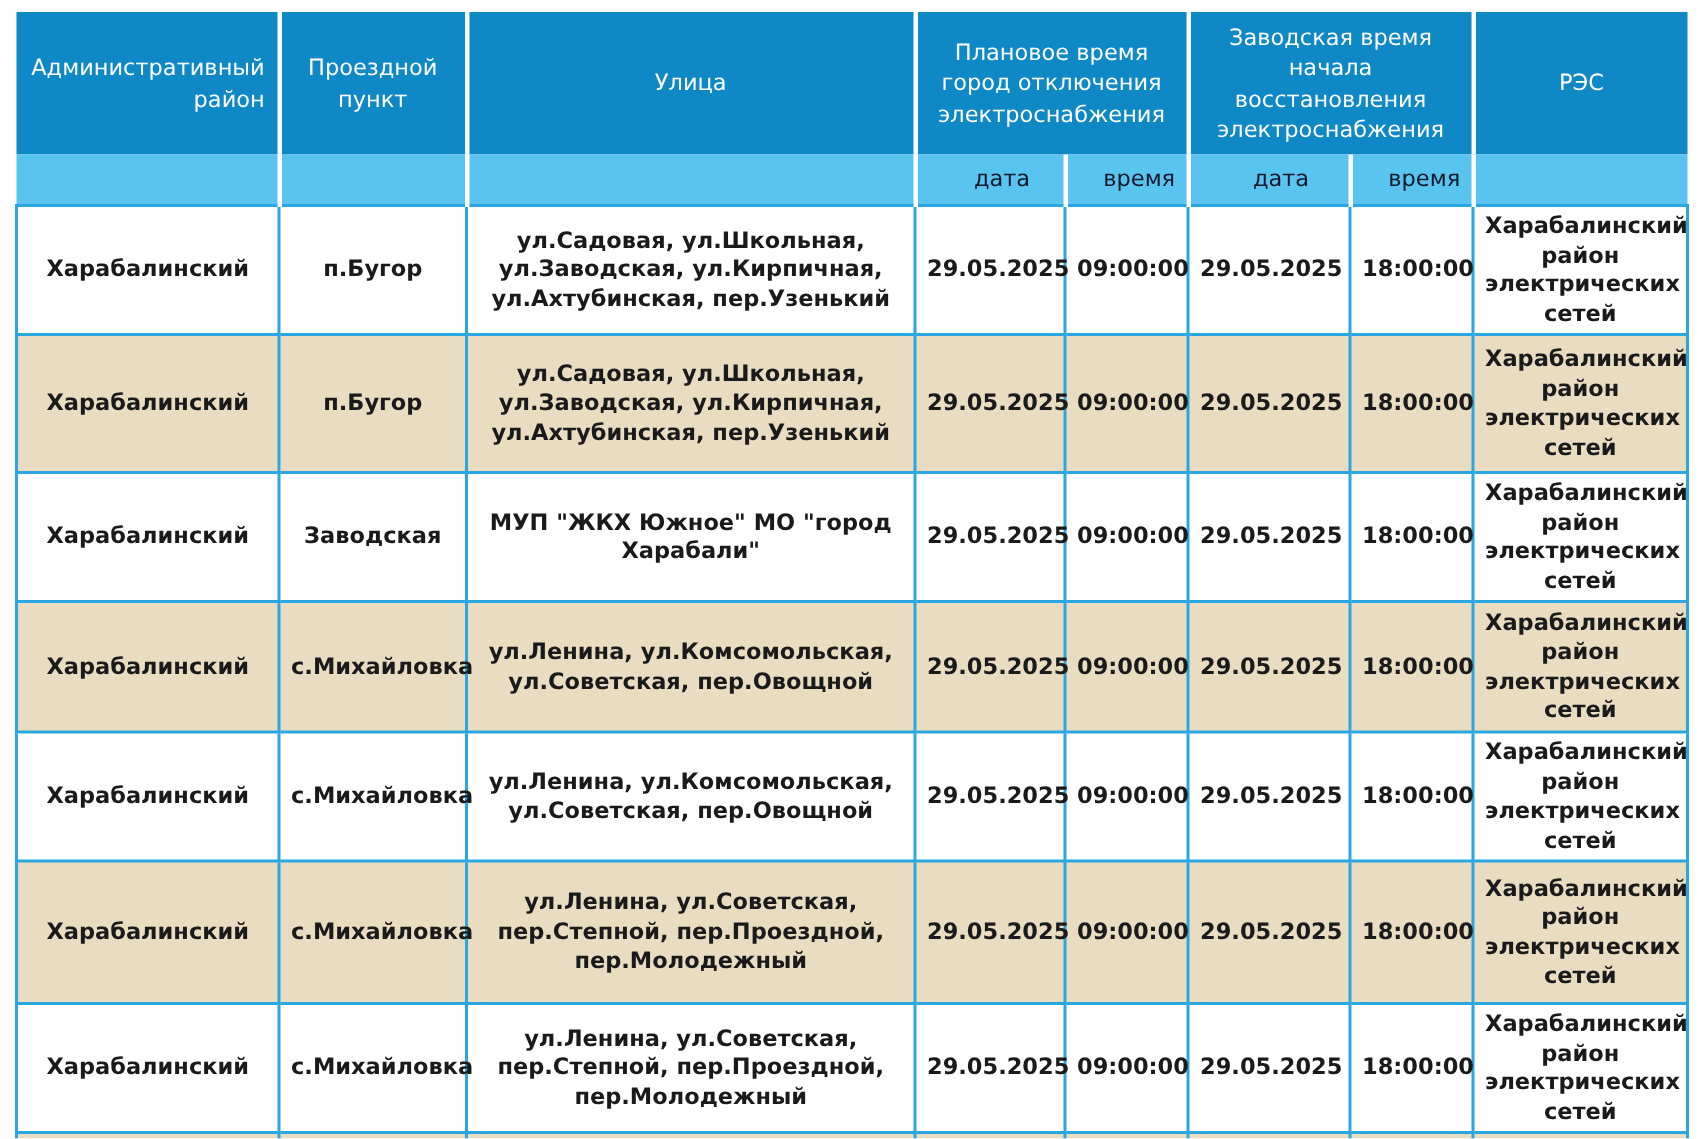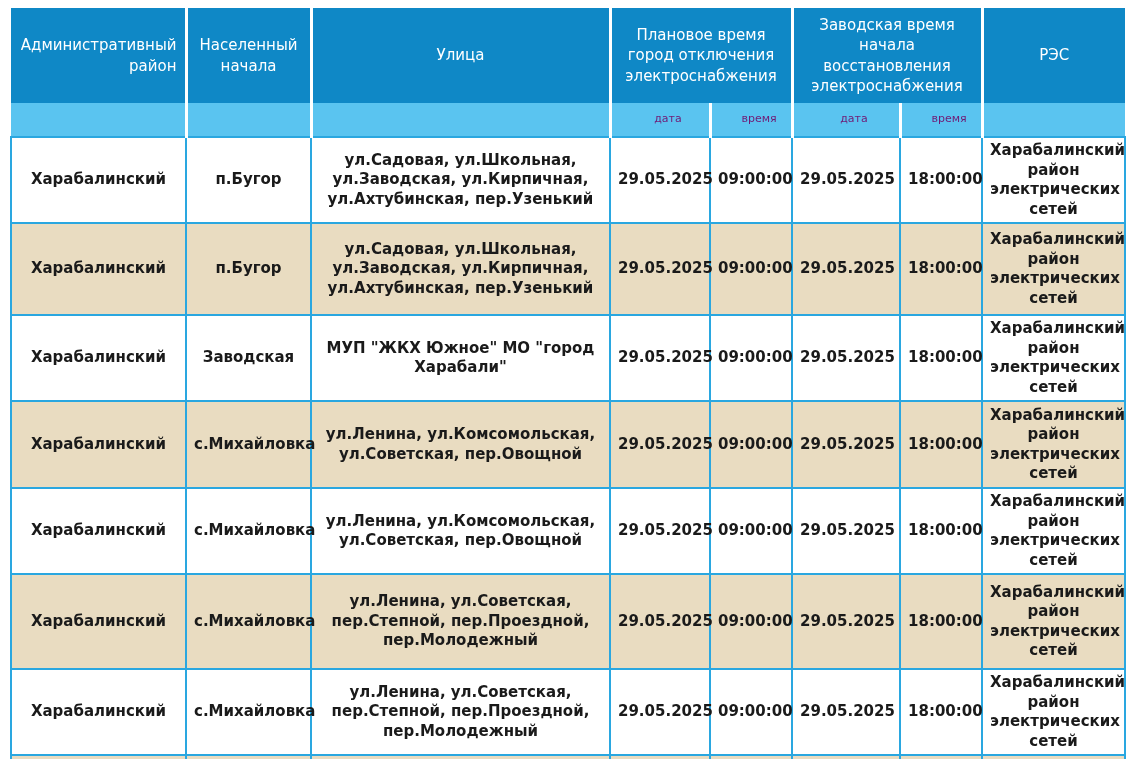--- a/index.html
+++ b/index.html
@@ -31,22 +31,22 @@
   th.main {
     background: #0f88c6;
     color: #ffffff;
     font-size: 15px;
     border-left: 3px solid #ffffff;
     border-right: 3px solid #ffffff;
     border-top: 0; border-bottom: 0;
   }
   th.sub {
     background: #5ac4f0;
-    color: #701a75;
-    font-size: 11px;
+    color: #0f172a;
+    font-size: 15px;
     border-left: 3px solid #ffffff;
     border-right: 3px solid #ffffff;
     border-top: 0; border-bottom: 0; padding-left: 24px;
   }
   th:first-child { border-left: 0; text-align: right; }
   th:last-child { border-right: 0; text-align: center; }
   tr.header-main { height: 95px; }
   tr.header-sub  { height: 34px; }
   
   td {
@@ -81,21 +81,21 @@
         <col style="width:299px">
       <col style="width:100px">
         <col style="width:82px">
         <col style="width:108px">
       <col style="width:82px">
         <col style="width:143px">
     </colgroup>
     <thead>
       <tr class="header-main">
         <th class="main">Административный район</th>
-        <th class="main">Населенный начала</th>
+        <th class="main">Проездной пункт</th>
         <th class="main">Улица</th>
         <th class="main" colspan="2">Плановое время город отключения электроснабжения</th>
         <th class="main" colspan="2">Заводская время начала восстановления электроснабжения</th>
         <th class="main">РЭС</th>
       </tr>
       <tr class="header-sub">
         <th class="sub"></th>
         <th class="sub"></th>
         <th class="sub"></th>
         <th class="sub">дата</th>

